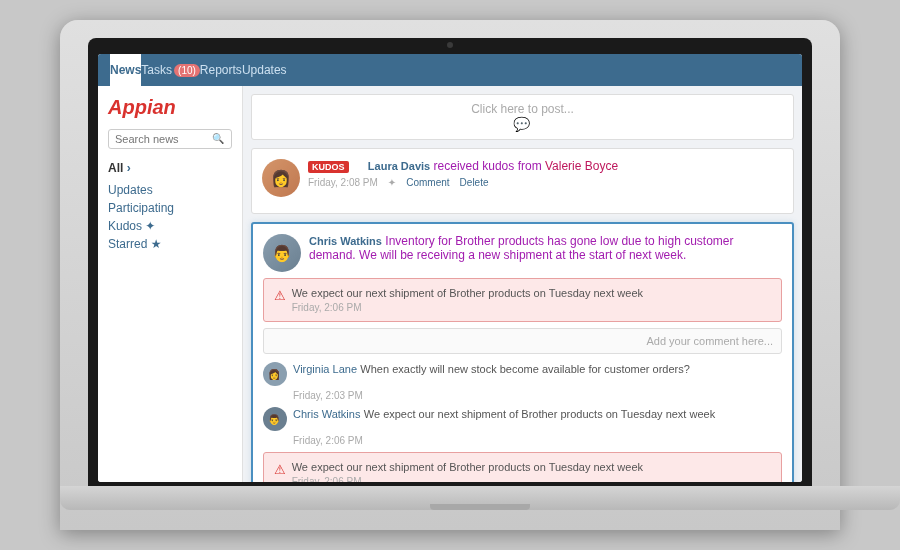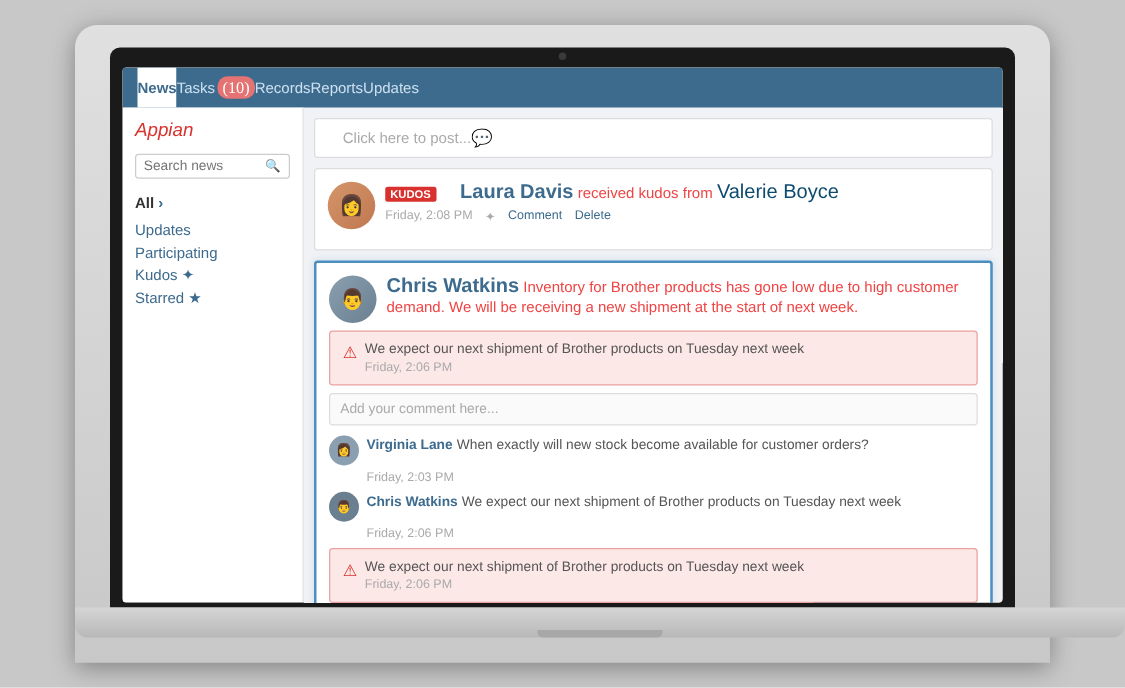--- a/index.html
+++ b/index.html
@@ -100,43 +100,42 @@
     .nav-item.active {
       background: #fff;
       color: #3d6b8e;
       font-weight: bold;
     }
     .nav-badge {
       background: #e57373;
       color: #fff;
       border-radius: 8px;
       padding: 1px 4px;
-      font-size: 13px;
+      font-size: 10px;
       margin-left: 2px;
-      font-family: Liberation Serif, serif;
     }
 
     
     .main-layout {
       display: flex;
       flex: 1;
       overflow: hidden;
     }
 
     
     .sidebar {
       width: 145px;
       background: #fff;
       border-right: 1px solid #e0e0e0;
       padding: 10px;
       flex-shrink: 0;
     }
     .appian-logo {
-      font-size: 15px;
-      font-weight: normal;
+      font-size: 20px;
+      font-weight: bold;
       color: #d9322e;
       font-style: italic;
       margin-bottom: 10px;
     }
     .appian-logo span {
       color: #d9322e;
     }
     .search-box {
       display: flex;
       align-items: flex-start;
@@ -184,20 +183,21 @@
 
     
     .post-box {
       background: #fff;
       border: 1px solid #ddd;
       border-radius: 3px;
       padding: 7px 22px;
       margin-bottom: 8px;
       display: flex;
       align-items: center;
+      flex-direction: column;
     }
     .post-box-text {
       color: #aaa;
       font-size: 12px;
     }
     .post-icon {
       color: #aaa;
       font-size: 14px;
     }
 
@@ -243,29 +243,29 @@
       font-size: 9px;
       font-weight: bold;
       padding: 1px 4px;
       border-radius: 2px;
       margin-right: 16px;
       text-transform: uppercase;
     }
     .feed-author {
       color: #3d6b8e;
       font-weight: bold;
-      font-size: 16px;
+      font-size: 11px;
     }
     .feed-action-text {
-      color: #ef4444;
+      color: #a21caf;
       font-size: 12px;
     }
     .feed-linked-user {
-      color: #0c4a6e;
-      font-size: 16px;
+      color: #be185d;
+      font-size: 12px;
     }
     .feed-body {
       color: #555;
       font-size: 11px;
       line-height: 1.5;
       margin: 4px 0;
     }
     .feed-meta {
       display: flex;
       align-items: flex-start;
@@ -311,20 +311,21 @@
     
     .comment-input {
       border: 1px solid #ddd;
       border-radius: 3px;
       padding: 6px 8px;
       background: #fafafa;
       color: #aaa;
       font-size: 11px;
       margin-top: 6px;
       width: 100%;
+      text-align: right;
     }
 
     
     .feed-item.highlighted {
       border: 2px solid #4a8fc0;
       box-shadow: 0 0 6px rgba(74,143,192,0.2);
     }
 
     
     .reply-comment {
@@ -343,21 +344,21 @@
       color: #fff;
       display: flex;
       align-items: center;
       justify-content: center;
     }
     .reply-text {
       flex: 1;
     }
     .reply-author {
       color: #3d6b8e;
-      font-weight: bold;
+      font-weight: normal;
       font-size: 11px;
     }
     .reply-body {
       color: #555;
       font-size: 11px;
     }
     .reply-time {
       color: #aaa;
       font-size: 10px;
       margin-top: 14px;
@@ -372,23 +373,20 @@
     <div class="laptop-screen">
       <div class="app-container">
 
         <div class="top-nav">
           <div class="nav-item active">
             <span>News</span>
           </div>
           <div class="nav-item">
             <span>Tasks</span>
             <span class="nav-badge">(10)</span>
-          </div>
-          <div class="nav-item">
-            <span>Records</span>
           </div>
           <div class="nav-item">
             <span>Reports</span>
           </div>
           <div class="nav-item">
             <span>Updates</span>
           </div>
         </div>
 
         <div class="main-layout">

